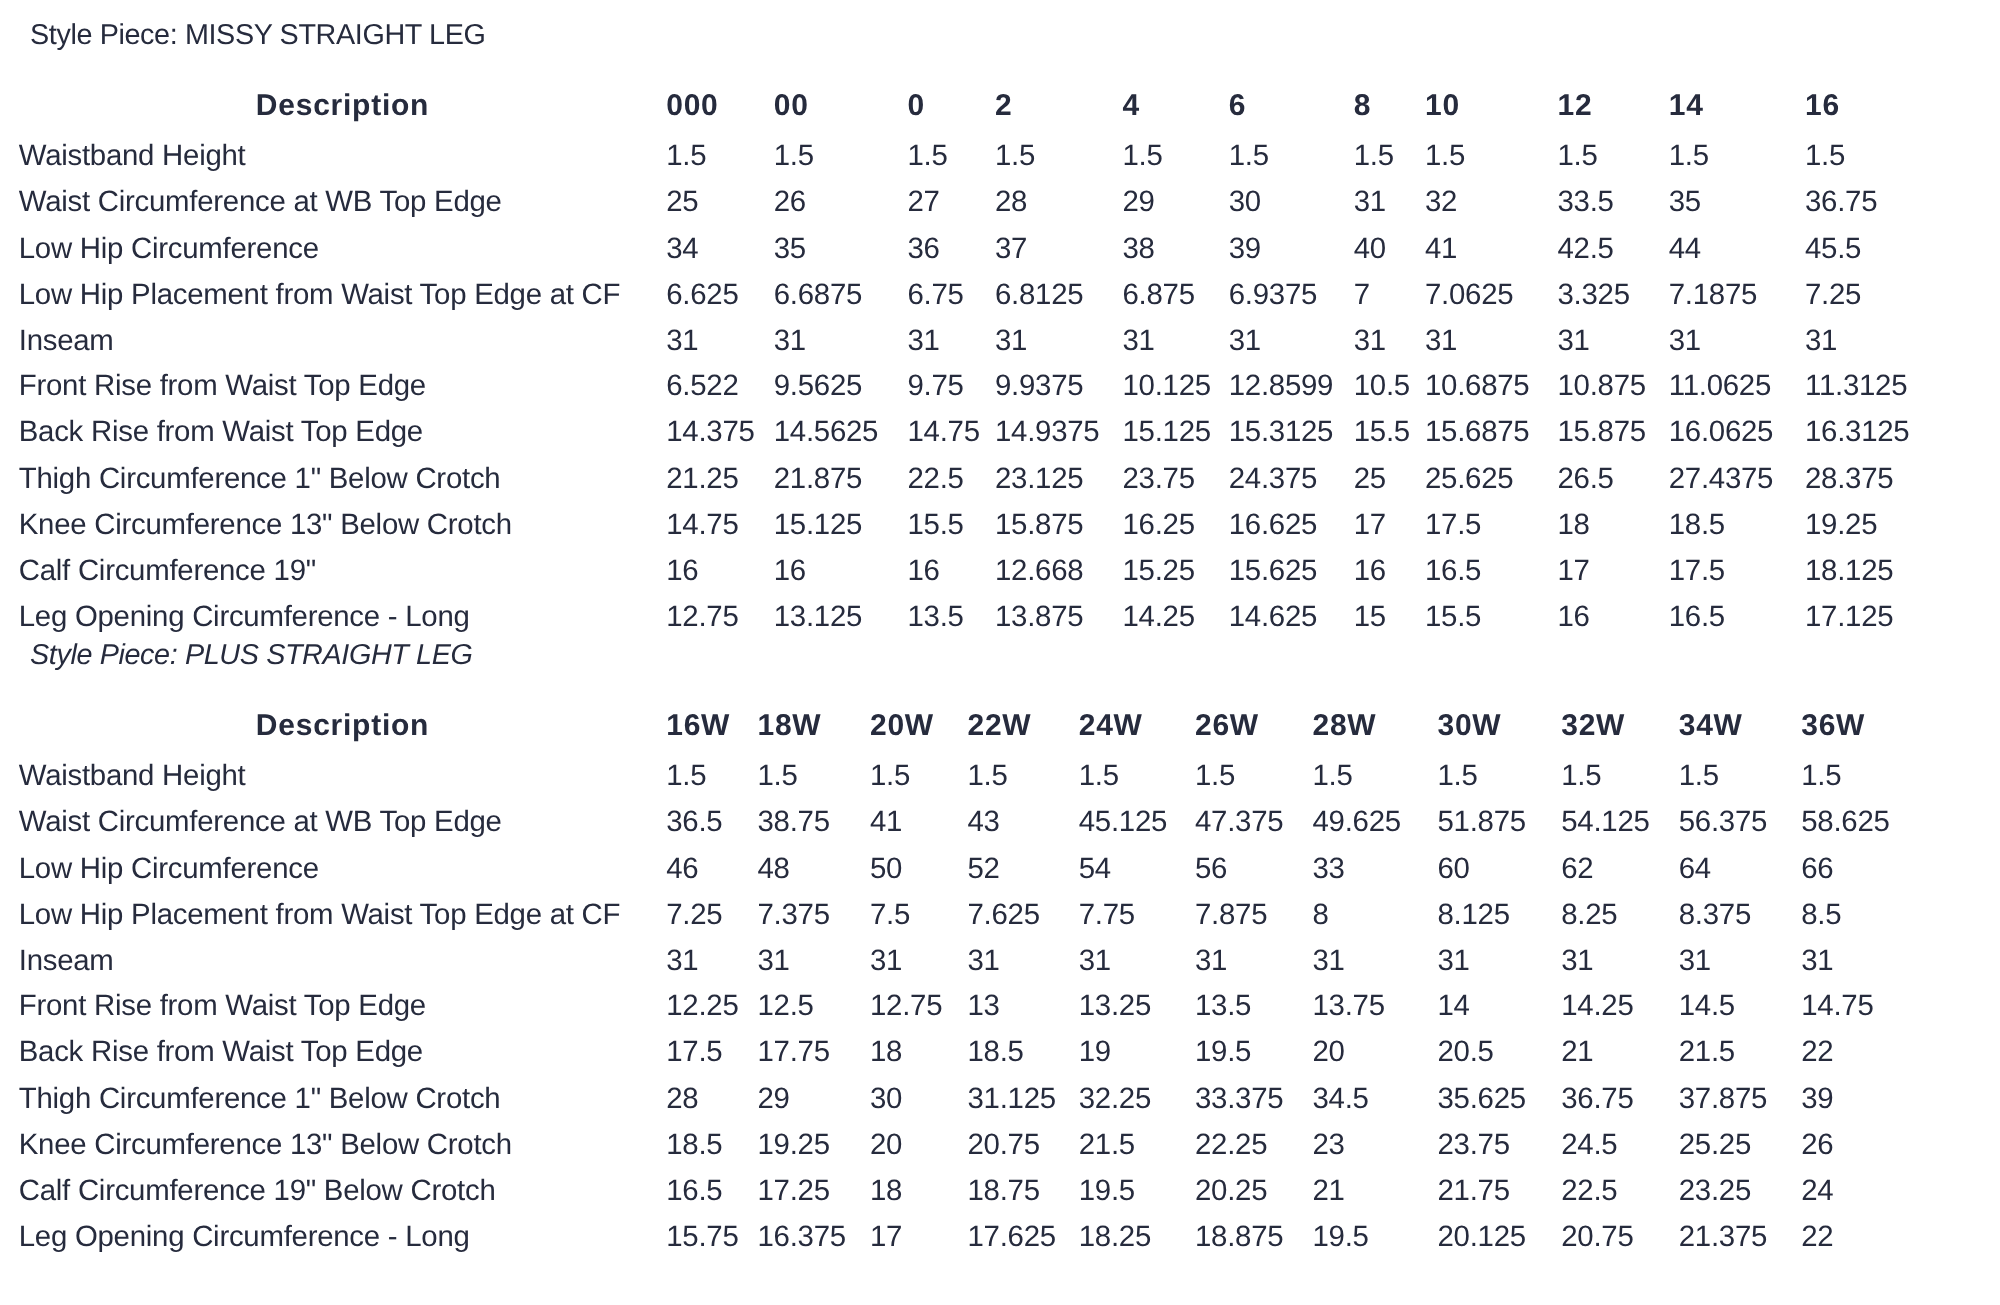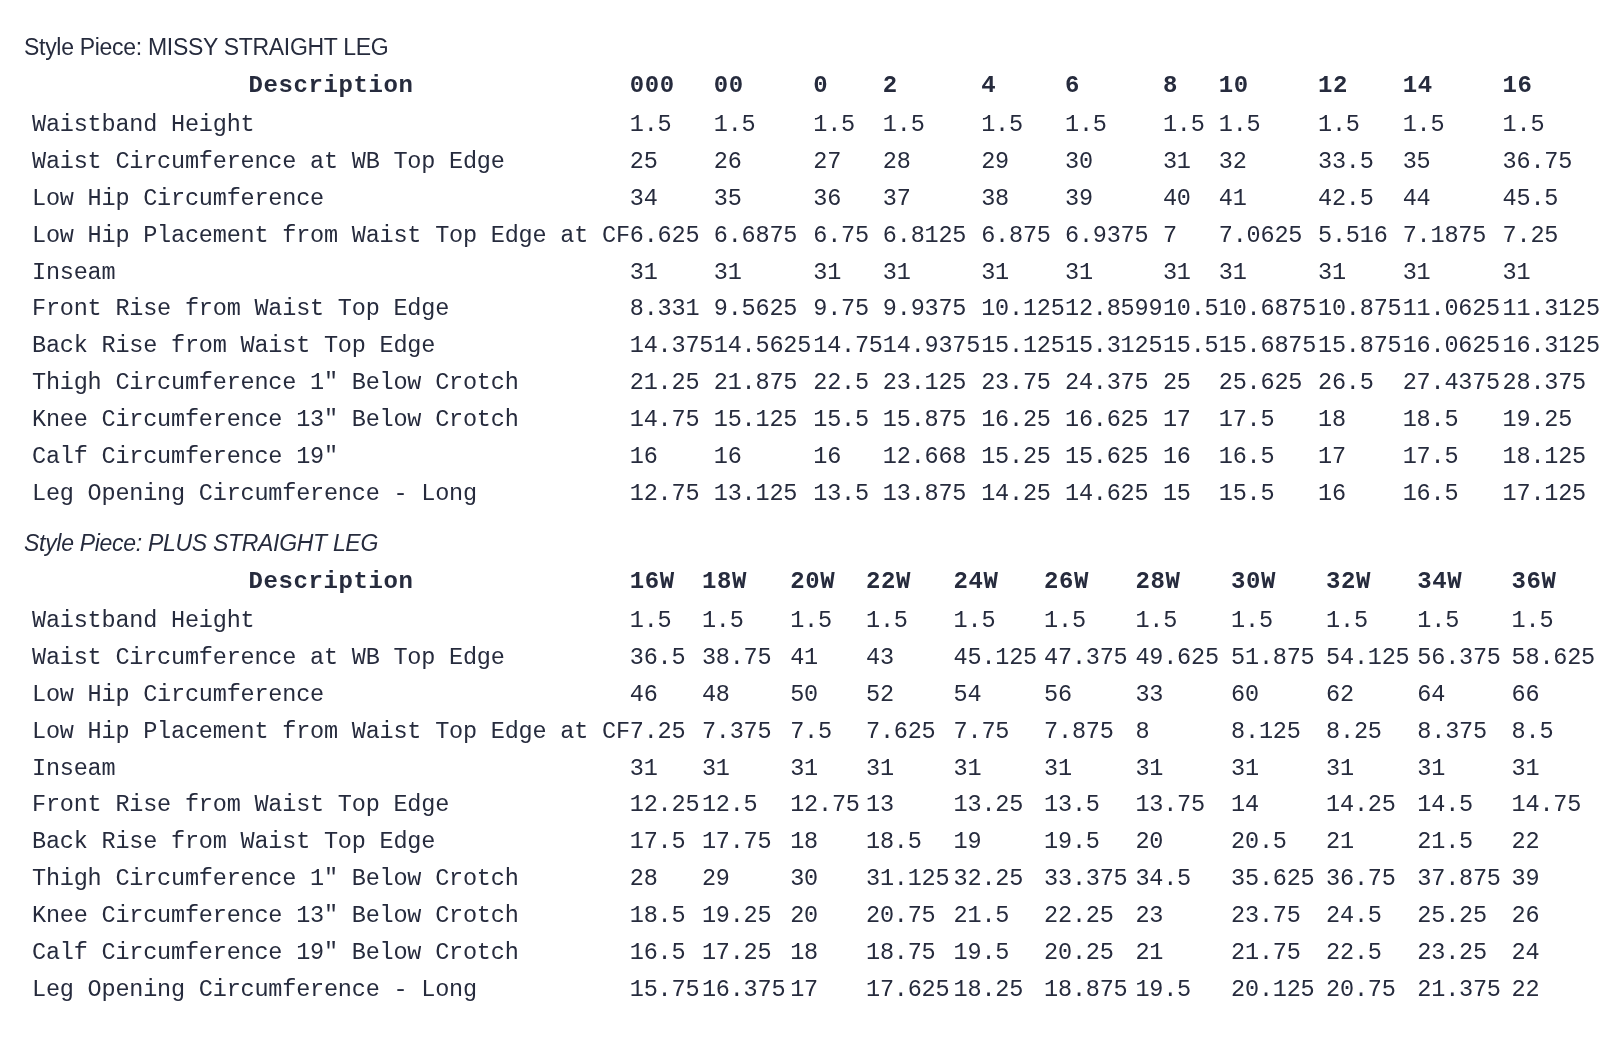--- a/index.html
+++ b/index.html
@@ -14,29 +14,27 @@
       overflow: hidden;
       color: #262b3d;
       font-family: "Liberation Sans", sans-serif;
     }
     .section-title {
       position: absolute;
       left: 24px;
       font-size: 23px;
       letter-spacing: -0.3px;
       white-space: nowrap;
-      margin-top: 20px;
     }
     .spec-table {
       position: absolute;
-      left: 32px;
+      left: 15px;
       border-collapse: collapse;
       font-size: 23.5px;
       letter-spacing: -0.2px;
-      font-family: Liberation Mono, monospace;
     }
     .spec-table td, .spec-table th {
       padding: 0;
       height: 36.9px;
       white-space: nowrap;
       vertical-align: middle;
     }
     .spec-table th {
       font-weight: bold;
       font-size: 24px;
@@ -168,41 +166,41 @@
       <tr>
         <td class="label">Low Hip Placement from Waist Top Edge at CF</td>
         <td class="val">6.625</td>
         <td class="val">6.6875</td>
         <td class="val">6.75</td>
         <td class="val">6.8125</td>
         <td class="val">6.875</td>
         <td class="val">6.9375</td>
         <td class="val">7</td>
         <td class="val">7.0625</td>
-        <td class="val">5.516</td>
+        <td class="val">3.325</td>
         <td class="val">7.1875</td>
         <td class="val">7.25</td>
       </tr>
       <tr>
         <td class="label">Inseam</td>
         <td class="val">31</td>
         <td class="val">31</td>
         <td class="val">31</td>
         <td class="val">31</td>
         <td class="val">31</td>
         <td class="val">31</td>
         <td class="val">31</td>
         <td class="val">31</td>
         <td class="val">31</td>
         <td class="val">31</td>
         <td class="val">31</td>
       </tr>
       <tr>
         <td class="label">Front Rise from Waist Top Edge</td>
-        <td class="val">8.331</td>
+        <td class="val">6.522</td>
         <td class="val">9.5625</td>
         <td class="val">9.75</td>
         <td class="val">9.9375</td>
         <td class="val">10.125</td>
         <td class="val">12.8599</td>
         <td class="val">10.5</td>
         <td class="val">10.6875</td>
         <td class="val">10.875</td>
         <td class="val">11.0625</td>
         <td class="val">11.3125</td>

